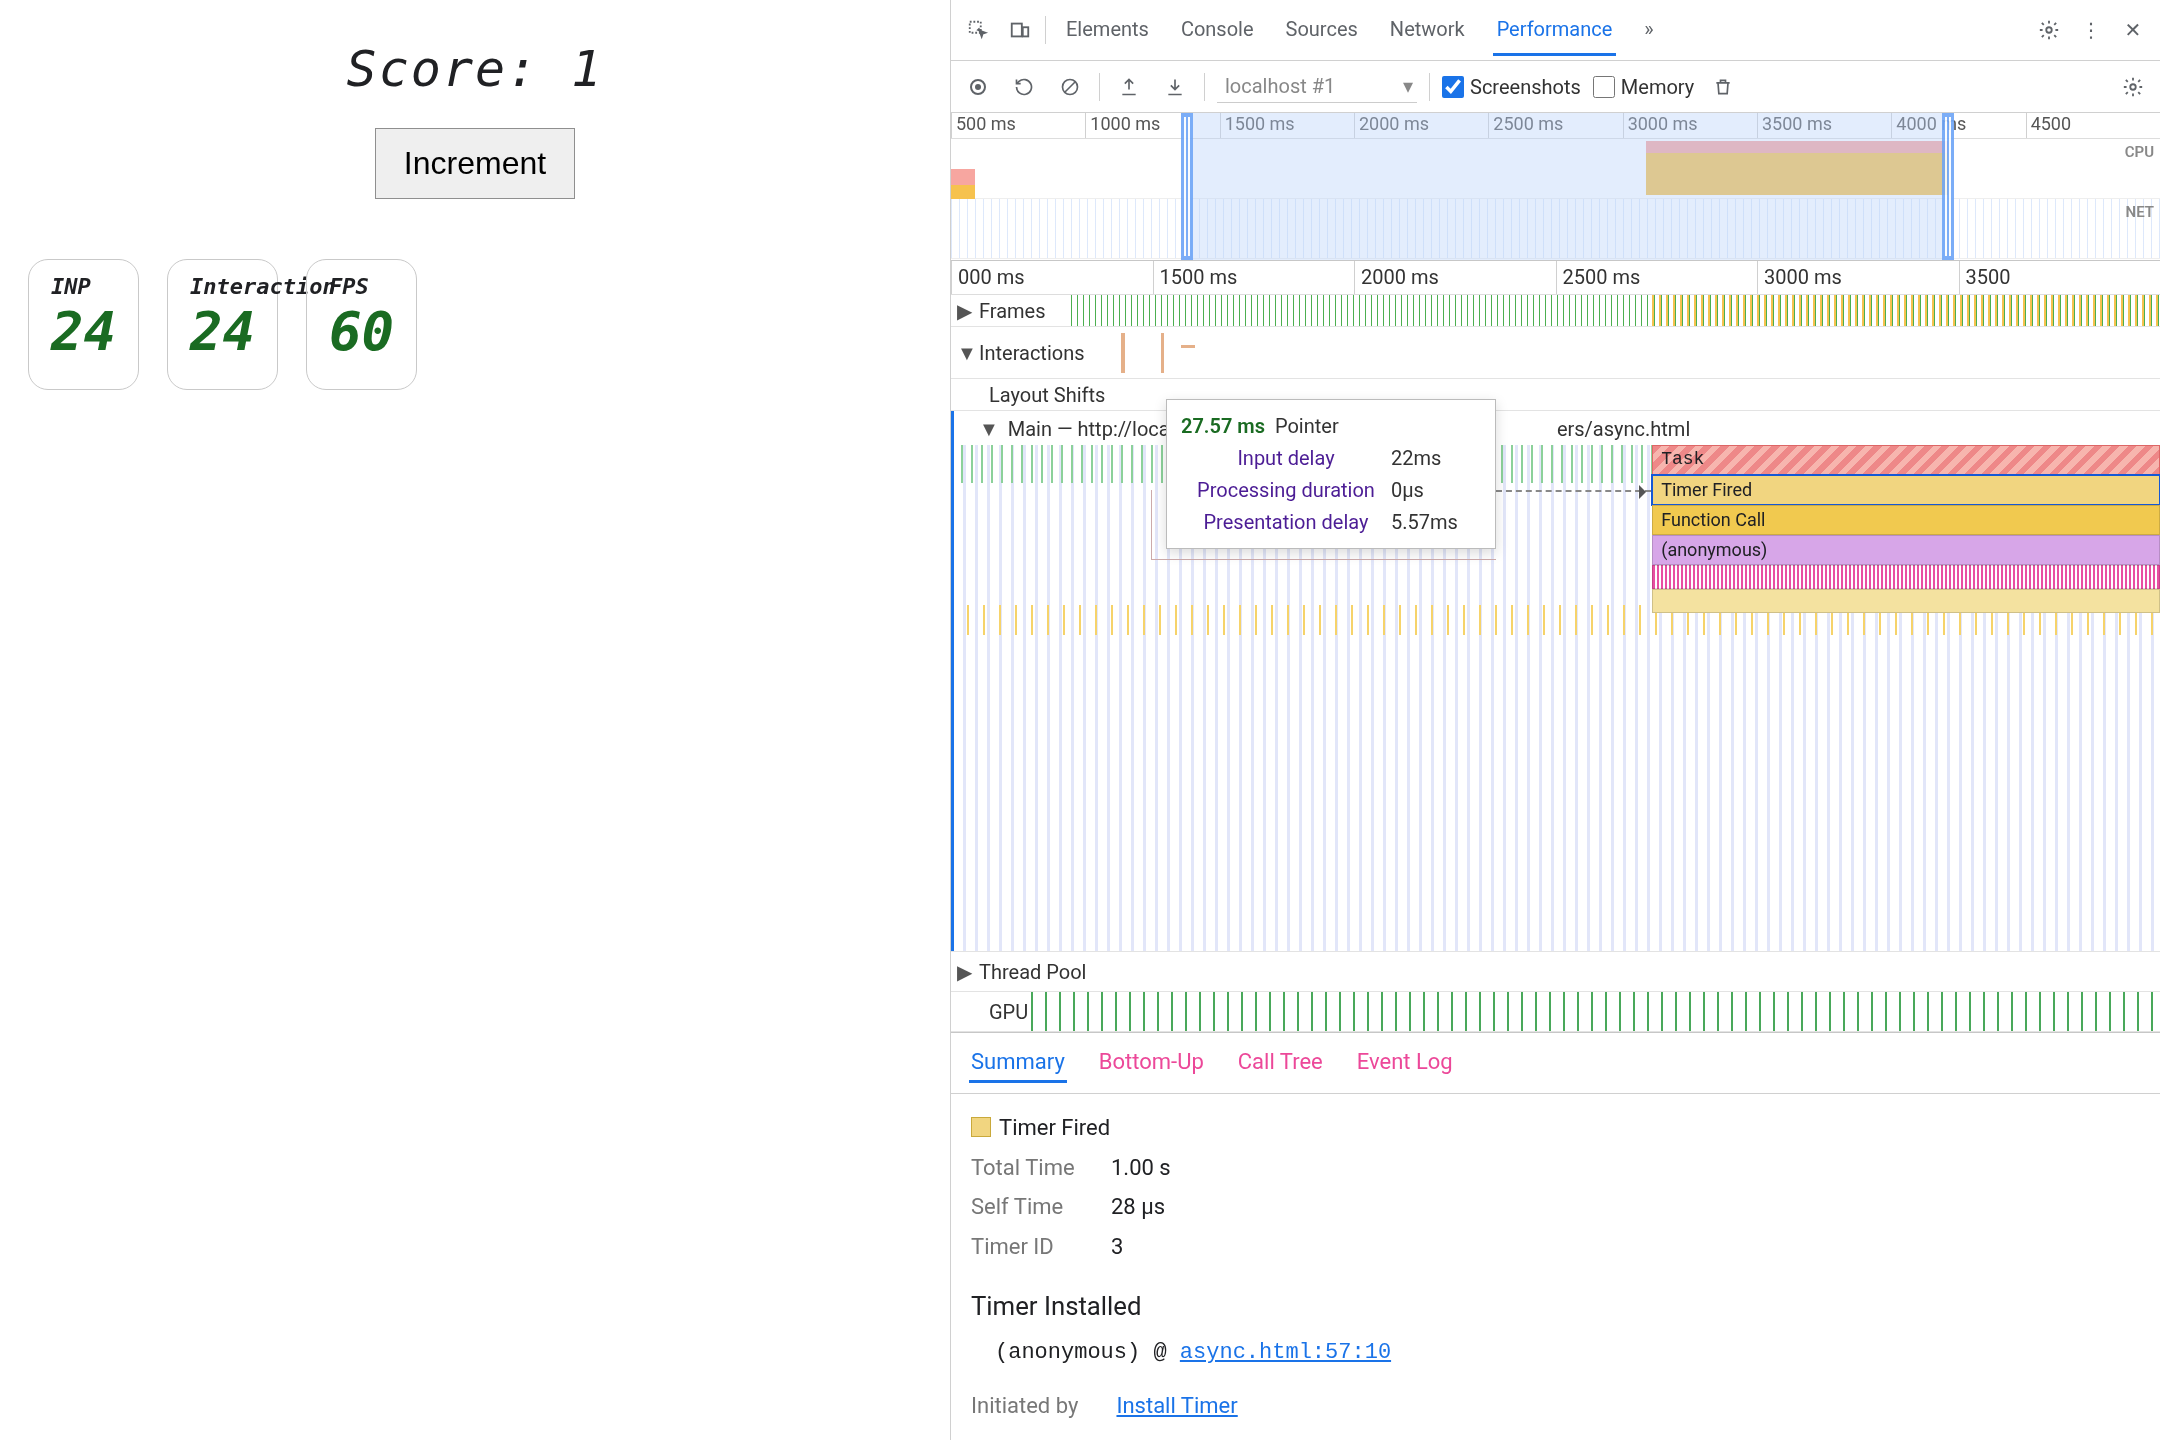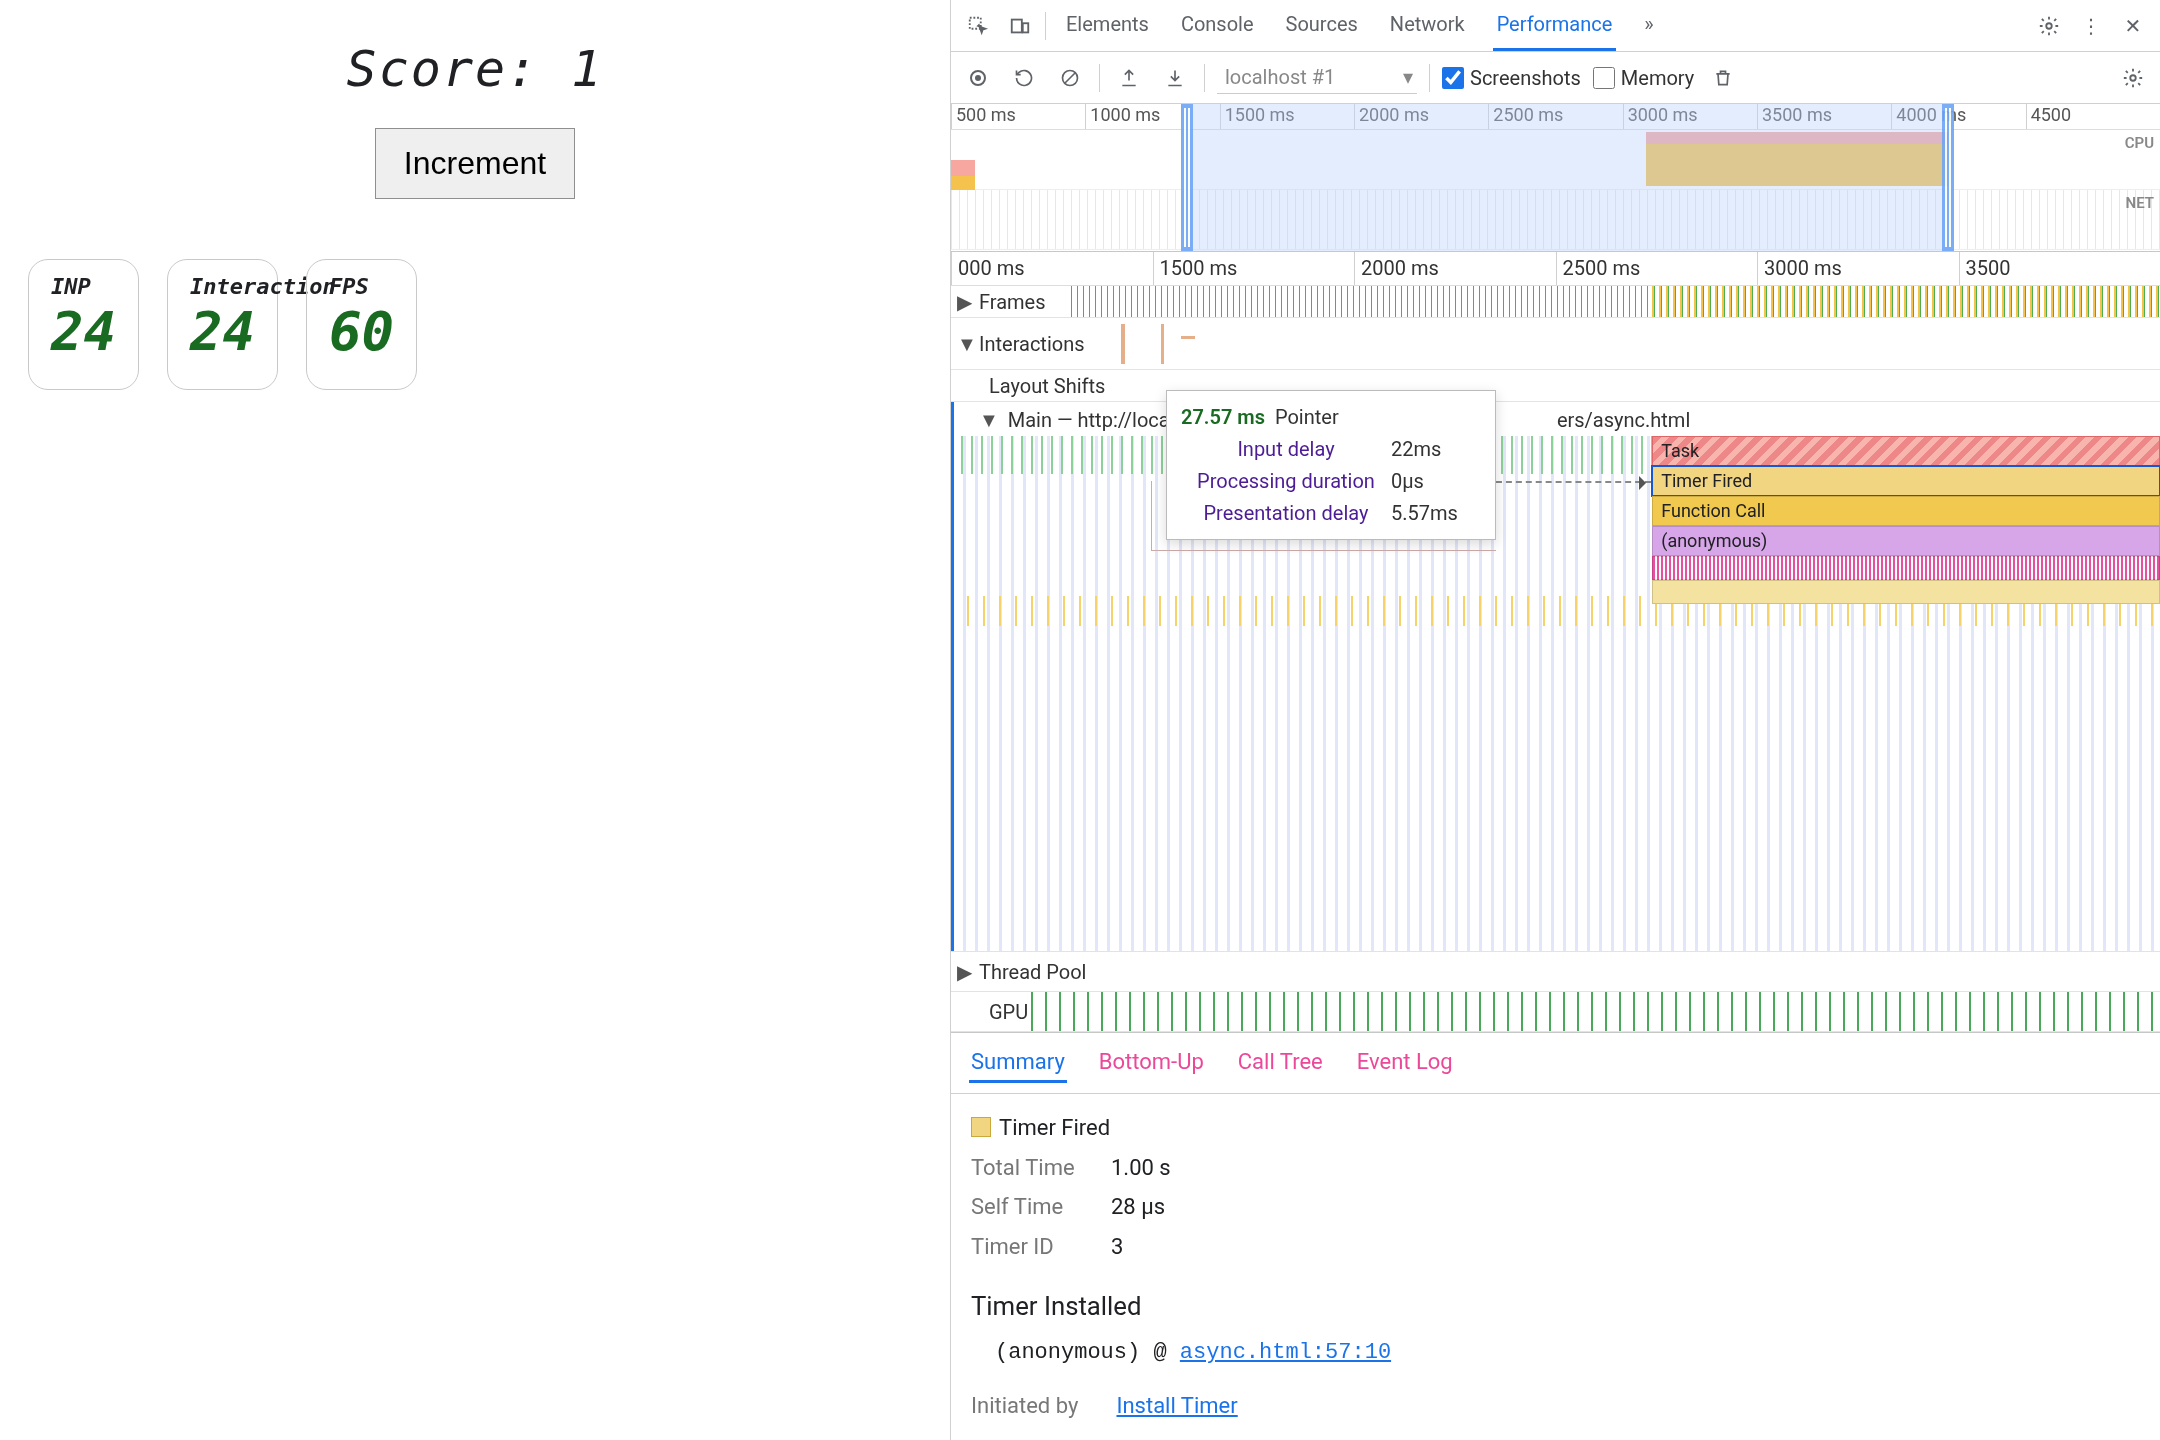--- a/index.html
+++ b/index.html
@@ -71,21 +71,21 @@
     flex: 1;
     height: 100%;
     border-left: 1px solid #d0d0d0;
     display: flex;
     flex-direction: column;
     background: #fff;
     font-size: 20px;
   }
   .dt-toolbar {
     display: flex; align-items: center;
-    height: 52px;
+    height: 61px;
     border-bottom: 1px solid #d0d0d0;
     padding: 0 10px;
     gap: 8px;
   }
   .icon-btn {
     width: 34px; height: 34px;
     display: flex; align-items: center; justify-content: center;
     color: #5f6368; cursor: pointer;
     border-radius: 4px;
   }
@@ -194,21 +194,21 @@
   .flame-bg.yellow{
     background-image: repeating-linear-gradient(90deg,#f6d36a 0 2px,transparent 2px 16px);
     height:30px; top:160px;
   }
   .flame-bar {
     position:absolute; height:30px; font-size:18px; padding:3px 8px;
     white-space:nowrap; overflow:hidden;
     border:1px solid rgba(0,0,0,.15);
   }
   .task   { background:#f7b5ae; }
-  .task.hz{ background:repeating-linear-gradient(135deg,#e88 0 6px,#f7b5ae 6px 12px); border-color:#d66;}
+  .task.hz{ background:repeating-linear-gradient(135deg,#e88 0 6px,#f7b5ae 6px 12px); border-color:#d66;font-family:Liberation Mono, monospace;}
   .timer  { background:#f1d580; outline:2px solid #1558d6; outline-offset:-1px;}
   .fcall  { background:#f1c94f;}
   .anon   { background:#d7a6e8;}
   .pinkhash{background-image:repeating-linear-gradient(90deg,#e84fa2 0 2px,#fff 2px 4px);}
   .yellow2{ background:#f4e2a0;}
   .tooltip {
     position:absolute; background:#fff; border:1px solid #bbb;
     box-shadow:0 4px 12px rgba(0,0,0,.15);
     padding:10px 14px; font-size:20px; color:#333;
     z-index:5; line-height:1.6;

